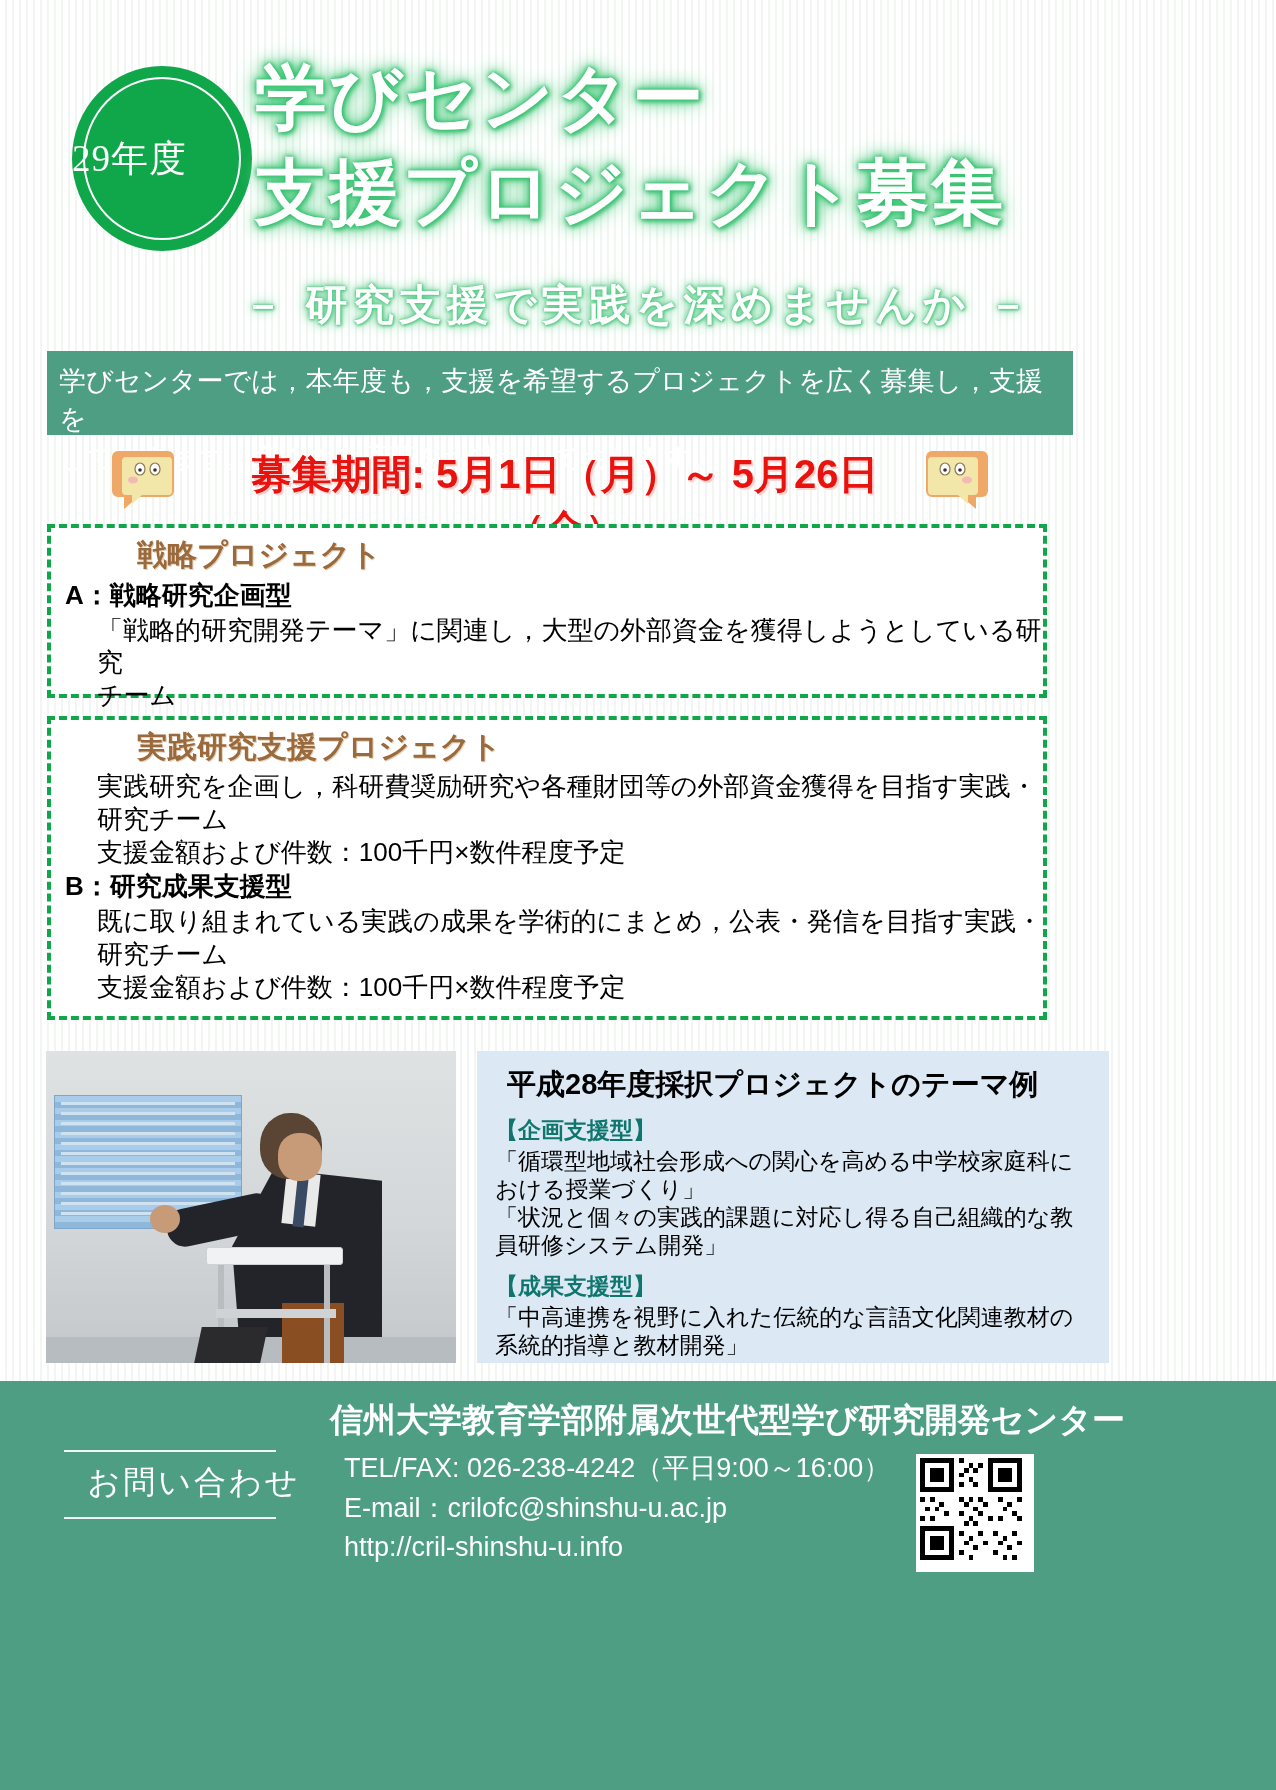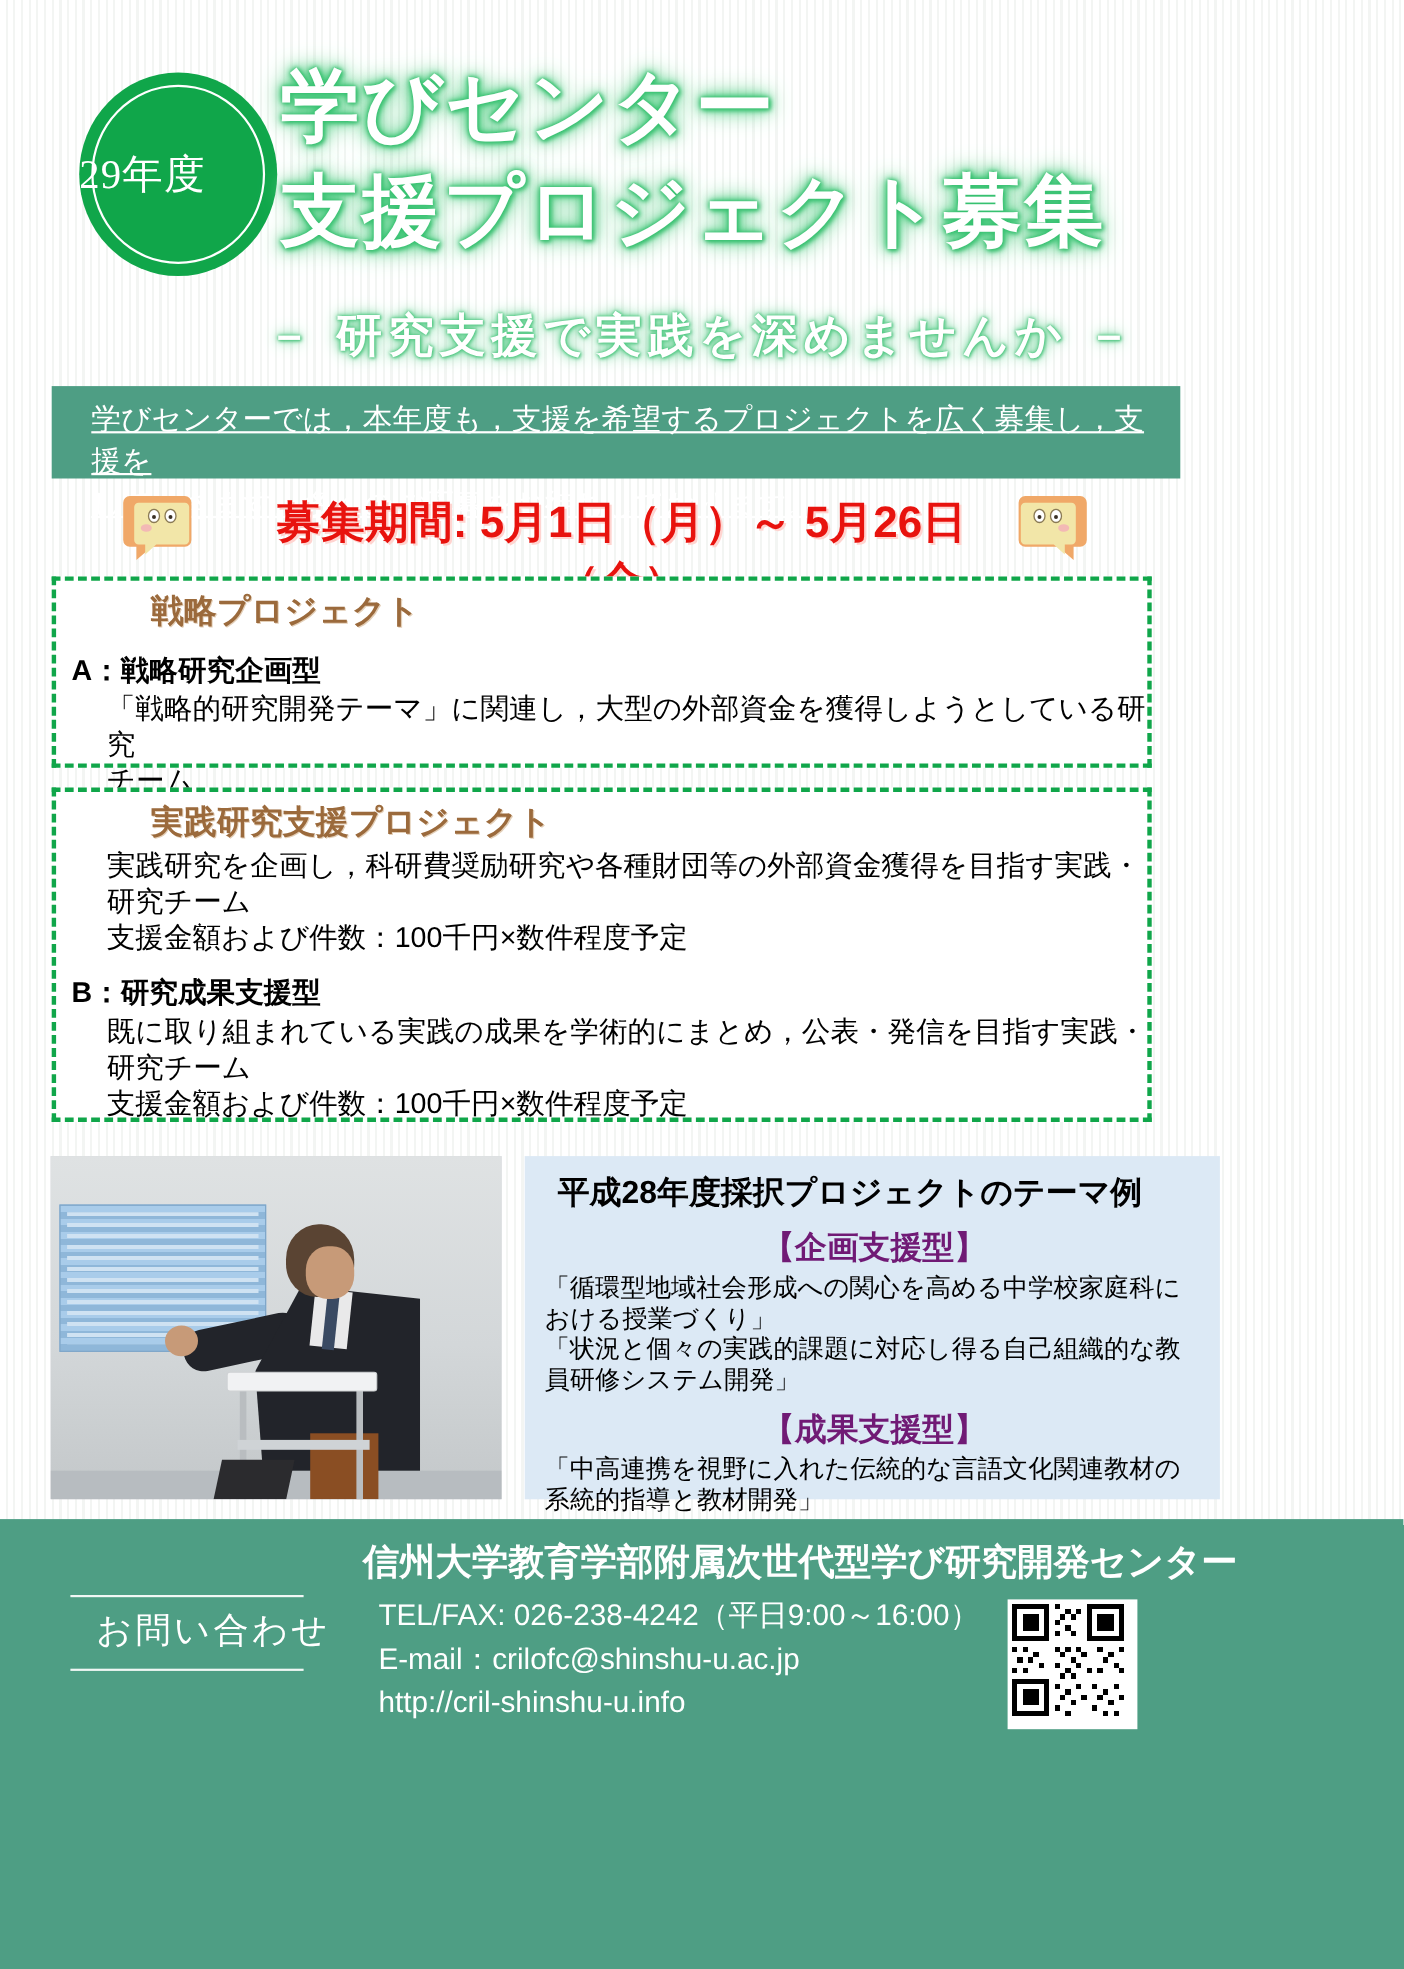--- a/index.html
+++ b/index.html
@@ -56,22 +56,22 @@
     text-shadow:
        0 0 2px #4cc77f, 0 0 5px #58cb88, 0 0 10px #77d69f,
        0 0 16px #95e0b4, 1px 1px 3px #3cbd72;
   }
   
   .intro-banner{
     position:absolute;left:47px;top:351px;width:1026px;height:84px;
     background:#4e9e84;
     color:#ffffff;
     box-sizing:border-box;
-    padding:11px 20px 0 36px;
-    font-size:27px;line-height:1.42;letter-spacing:0px;text-decoration:underline;
+    padding:11px 20px 0 12px;
+    font-size:27px;line-height:1.42;letter-spacing:0px;
   }
   
   .period-row{
     position:absolute;left:47px;top:443px;width:1026px;height:70px;
   }
   .bubble{
     position:absolute;top:4px;width:66px;height:64px;
   }
   .bubble.left{left:63px;}
   .bubble.right{left:877px;transform:scaleX(-1);}
@@ -92,21 +92,21 @@
   #box-strategy{top:524px;height:174px;}
   #box-practice{top:716px;height:304px;}
   .box-heading{
     color:#9b6a3c;
     font-size:30px;font-weight:bold;
     margin:7px 0 2px 86px;
     text-shadow:1px 1px 0 #e3cfb8;
   }
   .item-label{
     color:#000000;font-size:26px;font-weight:bold;
-    margin:16px 0 0 14px;letter-spacing:0px;
+    margin:0 0 0 14px;letter-spacing:0px;
   }
   .item-body{
     color:#000000;font-size:26px;line-height:1.24;
     margin:1px 0 0 46px;letter-spacing:0px;
   }
   
   .photo{
     position:absolute;left:46px;top:1051px;width:410px;height:312px;
     background:#cfd3d6;overflow:hidden;
   }
@@ -131,21 +131,21 @@
   .ph-wood{position:absolute;left:236px;top:252px;width:62px;height:60px;background:#8a4e23;}
   .ph-floor{position:absolute;left:0;top:286px;width:410px;height:26px;background:#b7bcc0;}
   .examples{
     position:absolute;left:477px;top:1051px;width:632px;height:312px;
     background:#dce9f5;
     box-sizing:border-box;padding:12px 14px 0 18px;
   }
   .ex-title{
     color:#000000;font-size:29px;font-weight:bold;letter-spacing:0px;margin:2px 0 10px 12px;
   }
-  .ex-head{color:#701a75;font-size:29px;font-weight:bold;margin:0 0 1px 0;text-align:center;}
+  .ex-head{color:#0f766e;font-size:23px;font-weight:bold;margin:0 0 1px 0;}
   .ex-line{color:#000000;font-size:23px;line-height:1.22;margin:0;}
   .ex-gap{height:12px;}
   
   .footer{
     position:absolute;left:0;top:1381px;width:1276px;height:409px;
     background:#4e9e84;color:#ffffff;
   }
   .f-org{
     position:absolute;left:330px;top:17px;font-size:33px;font-weight:bold;letter-spacing:0px;
   }

